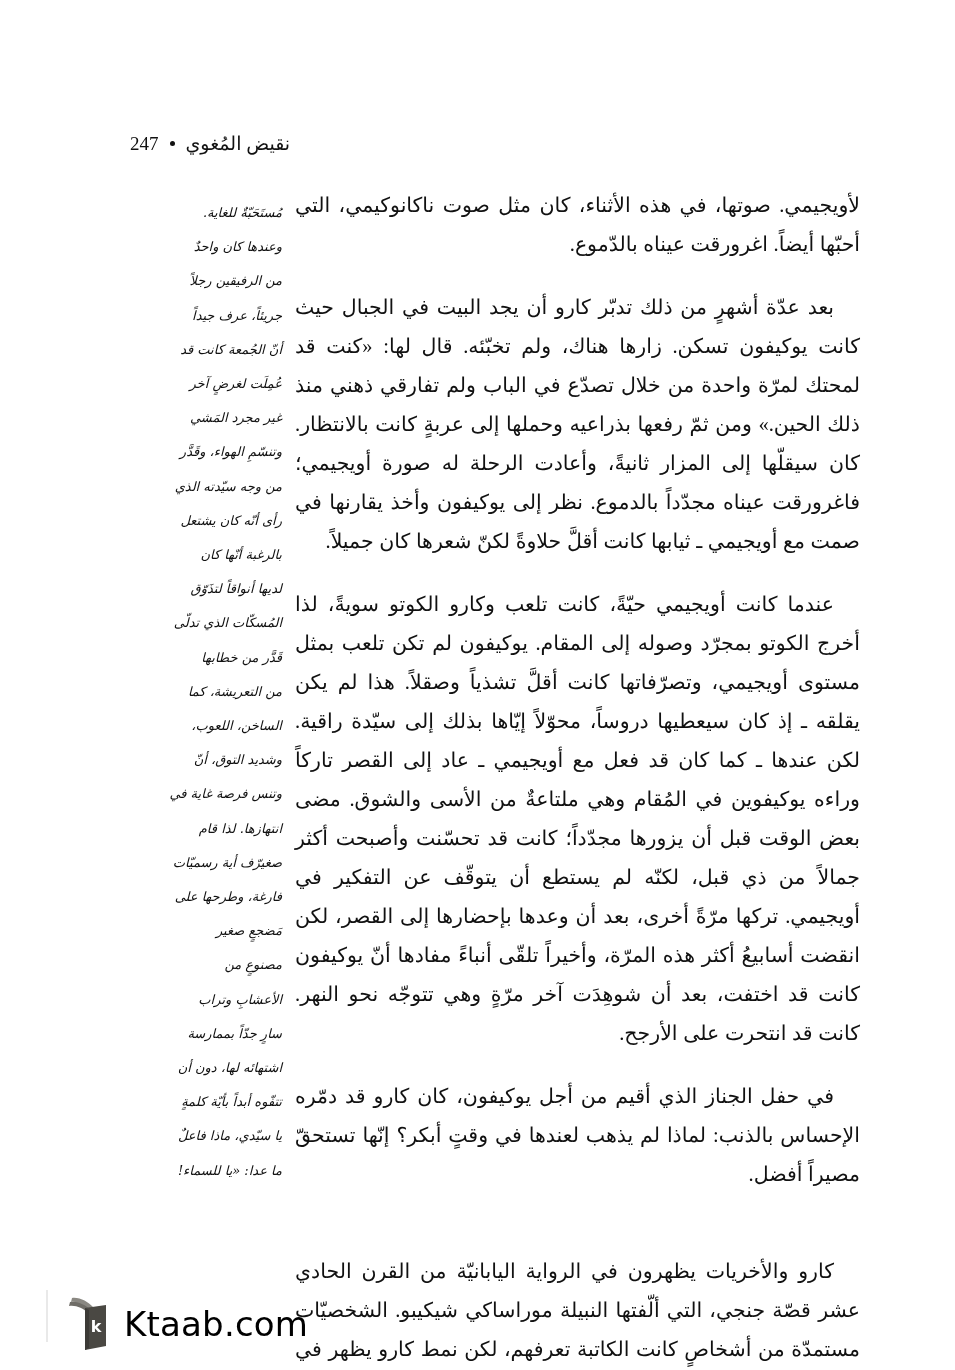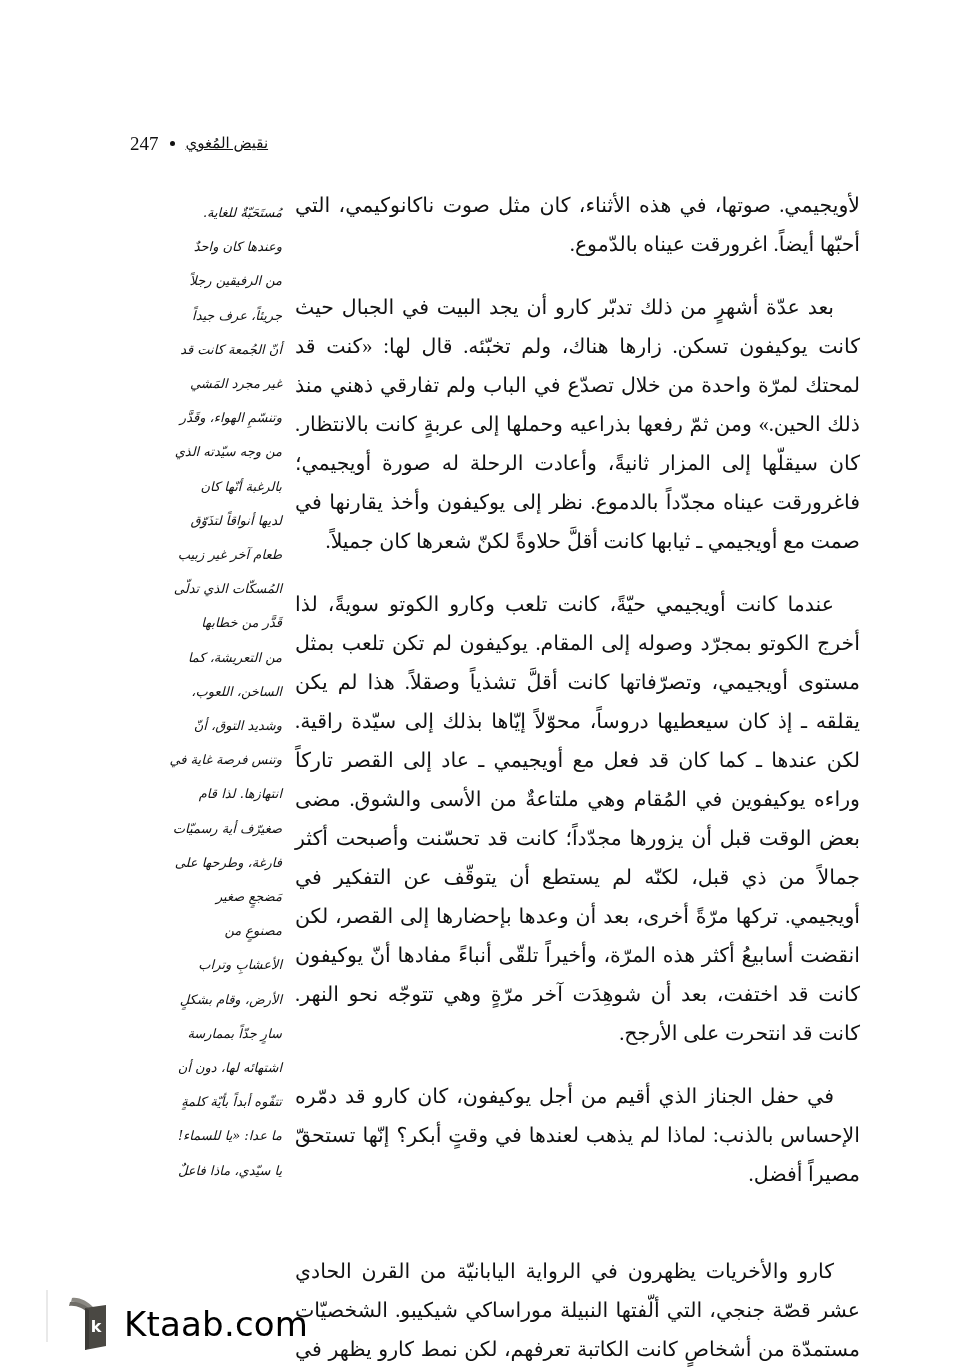--- a/index.html
+++ b/index.html
@@ -30,23 +30,22 @@
     display: flex;
     flex-direction: row;
     align-items: center;
     gap: 11px;
     font-size: 19px;
     line-height: 1;
     white-space: nowrap;
   }
   .running-head .rh-title {
     font-family: "Liberation Serif", "DejaVu Serif", serif;
-    font-size: 15px;
+    font-size: 19px;
     letter-spacing: 0px;
-    text-decoration: underline;
   }
   .running-head .rh-dot {
     display: inline-block;
     width: 5px;
     height: 5px;
     border-radius: 50%;
     background: #111111;
     flex: 0 0 auto;
   }
   .running-head .rh-folio {
@@ -170,44 +169,44 @@
       <p class="indent">في حفل الجناز الذي أقيم من أجل يوكيفون، كان كارو قد دمّره الإحساس بالذنب: لماذا لم يذهب لعندها في وقتٍ أبكر؟ إنّها تستحقّ مصيراً أفضل.</p>
       <p class="indent gap-before">كارو والأخريات يظهرون في الرواية اليابانيّة من القرن الحادي عشر قصّة جنجي، التي ألّفتها النبيلة موراساكي شيكيبو. الشخصيّات مستمدّة من أشخاصٍ كانت الكاتبة تعرفهم، لكن نمط كارو يظهر في كل الثقافات والعصور: هؤلاء هم رجالٌ ونساء يبدو أنّهم يبحثون عن شريكٍ مثاليَ.</p>
     </div>
 
     <div class="note-col">
       <p>مُستَحَبّةٌ للغاية.</p>
       <p>وعندها كان واحدٌ</p>
       <p>من الرفيقين رجلاً</p>
       <p>جريئاً، عرف جيداً</p>
       <p>أنّ الجُمعة كانت قد</p>
+      <p>عُمِلَت لغرضٍ آخر</p>
       <p>غير مجرد المَشي</p>
       <p>وتنسّمِ الهواء، وقَدَّر</p>
       <p>من وجه سيّدته الذي</p>
+      <p>رأى أنّه كان يشتعل</p>
       <p>بالرغبة أنّها كان</p>
       <p>لديها أنواقاً لتذَوّق</p>
-      <p>طعام آخر غير زبيب</p>
       <p>المُسكّات الذي تدلّى</p>
       <p>قَدَّر من خطابها</p>
       <p>من التعريشة، كما</p>
       <p>الساخن، اللعوب،</p>
       <p>وشديد التوق، أنّ</p>
       <p>وتنس فرصة غاية في</p>
       <p>انتهازها. لذا قام</p>
       <p>صغيرّف أية رسميّات</p>
       <p>فارغة، وطرحها على</p>
       <p>مَضجعٍ صغير</p>
       <p>مصنوعٍ من</p>
       <p>الأعشابِ وتراب</p>
-      <p>الأرض، وقام بشكلٍ</p>
       <p>سارٍ جدّاً بممارسة</p>
       <p>اشتهائه لها، دون أن</p>
       <p>تتفّوه أبداً بأيّة كلمةٍ</p>
+      <p>يا سيّدي، ماذا فاعلٌ</p>
       <p>ما عدا: «يا للسماء!</p>
-      <p>يا سيّدي، ماذا فاعلٌ</p>
     </div>
 
   </div>
 
   <div class="scan-edge"></div>
 
   <div class="watermark">
     <span class="wm-book">
       <svg width="42" height="56" viewBox="0 0 42 56" xmlns="http://www.w3.org/2000/svg">
         <path d="M2 6 C10 4 18 8 23 13 L20 17 C15 12 8 9 1 10 Z" fill="#6f6d67"></path>

